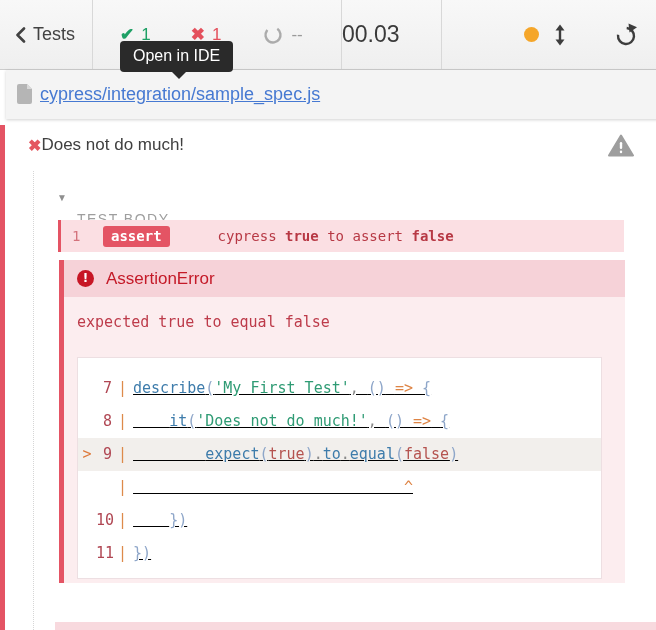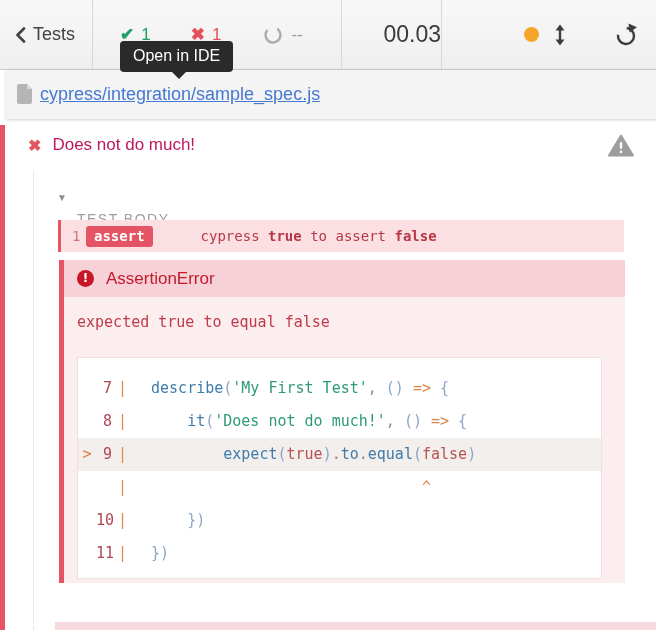--- a/index.html
+++ b/index.html
@@ -18,21 +18,21 @@
   .sec{display:flex;align-items:center;box-sizing:border-box;}
   .sec-back{width:93px;border-right:1px solid #d8d8d8;padding-left:15px;cursor:pointer;}
   .sec-back span{font-size:18px;color:#424242;margin-left:7px;}
   .sec-stats{width:249px;border-right:1px solid #d8d8d8;padding-left:27px;}
   .stat{display:flex;align-items:center;font-size:17px;}
   .stat .glyph{font-size:17px;font-weight:bold;margin-right:7px;}
   .stat-passed{color:#1da065;}
   .stat-failed{color:#e4505c;margin-left:40px;}
   .stat-pending{color:#9a9a9a;margin-left:42px;}
   .stat-pending .ring{margin-right:8px;display:block;}
-  .sec-time{width:100px;border-right:1px solid #d8d8d8;justify-content:flex-end;}
+  .sec-time{width:100px;border-right:1px solid #d8d8d8;justify-content:flex-start;}
   .sec-time span{font-size:23px;color:#3a3a3a;}
   .sec-controls{flex:1;justify-content:flex-end;padding-right:18px;}
   .orange-dot{width:15px;height:15px;border-radius:50%;background:#f5a62a;}
   .updown{margin-left:13px;display:block;cursor:pointer;}
   .refresh{margin-left:46px;display:block;cursor:pointer;}
   
   .tooltip{
     position:absolute;left:120px;top:41px;z-index:10;
     background:#2a2a2a;color:#ffffff;font-size:16px;
     padding:6px 13px 7px;border-radius:4px;white-space:nowrap;
@@ -58,39 +58,39 @@
   }
   .indent-guide{
     position:absolute;left:28px;top:46px;bottom:0;width:0;
     border-left:1px dotted #d6d6d6;
   }
   .title-row{
     position:relative;height:40px;display:flex;align-items:center;
     padding-left:23px;cursor:pointer;
   }
   .fail-x{color:#e4565f;font-size:16px;font-weight:bold;}
-  .test-title{color:#be185d;font-size:17px;margin-left:11px;}
+  .test-title{color:#404040;font-size:17px;}
   .warn{position:absolute;right:22px;top:9px;}
   .testbody-header{
     margin:22px 0 0 52px;display:flex;align-items:center;height:20px;
     cursor:pointer;position:relative;
   }
   .tri{color:#8f8f8f;font-size:10px;margin-right:10px;}
   .testbody-label{color:#9e9e9e;font-size:14px;letter-spacing:1.5px;margin-top:44px;}
   
   .command-row{
     margin:13px 0 0 53px;width:566px;height:32px;box-sizing:border-box;
     background:#fbdfe3;border-left:3px solid #e45464;
     display:flex;align-items:center;position:relative;cursor:pointer;
     font-family:"DejaVu Sans Mono",monospace;font-size:14px;
   }
   .cmd-num{color:#d4737c;margin-left:11px;width:10px;}
   .cmd-badge{
     background:#e45464;color:#ffffff;font-weight:bold;
-    padding:2px 8px 3px;border-radius:3px;margin-left:4px;
+    padding:2px 8px 3px;border-radius:3px;margin-left:21px;
   }
   .cmd-msg{color:#b73844;margin-left:48px;}
   
   .error-panel{
     margin:8px 0 0 54px;width:566px;box-sizing:border-box;
     border-left:5px solid #e45464;
   }
   .error-header{
     height:37px;background:#f6d2d8;display:flex;align-items:center;
     padding-left:13px;box-sizing:border-box;
@@ -114,21 +114,21 @@
   }
   .code-header a{color:#4374d9;font-size:17px;text-decoration:none;margin-left:8px;cursor:pointer;}
   .code-body{
     padding:14px 0 8px;font-family:"DejaVu Sans Mono",monospace;font-size:15px;
   }
   .code-row{display:flex;line-height:33px;white-space:pre;}
   .code-row.hl{background:#f2efec;}
   .ln-marker{width:18px;text-align:center;color:#de7a3d;}
   .ln-num{width:16px;text-align:right;color:#b04753;}
   .ln-pipe{color:#dd8a4a;margin-left:6px;}
-  .ln-code{margin-left:24px;}
+  .ln-code{margin-left:6px;text-decoration:underline;}
   .tk-fn{color:#3e7cab;}
   .tk-str{color:#2f9b74;}
   .tk-br{color:#8ea6c9;}
   .tk-pl{color:#8a8a8a;}
   .tk-op{color:#de8445;}
   .tk-bool{color:#b5534f;}
   
   .bottom-strip{
     position:absolute;left:50px;right:0;bottom:0;height:8px;background:#f8d9de;
   }

